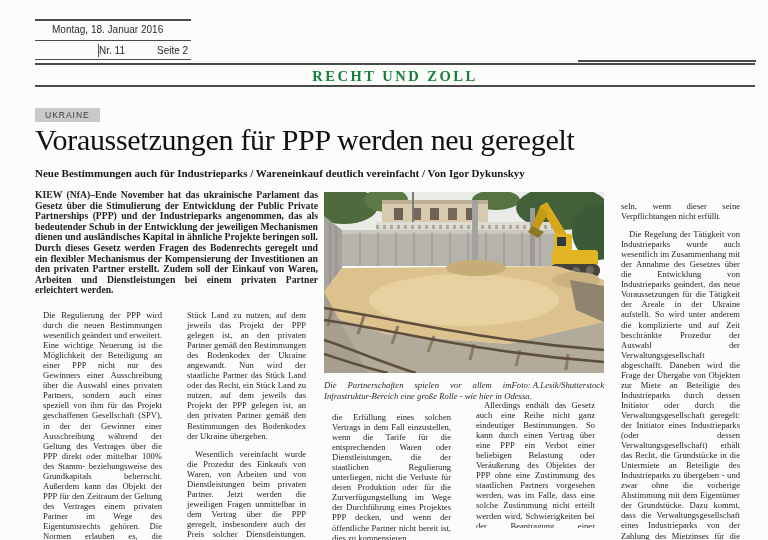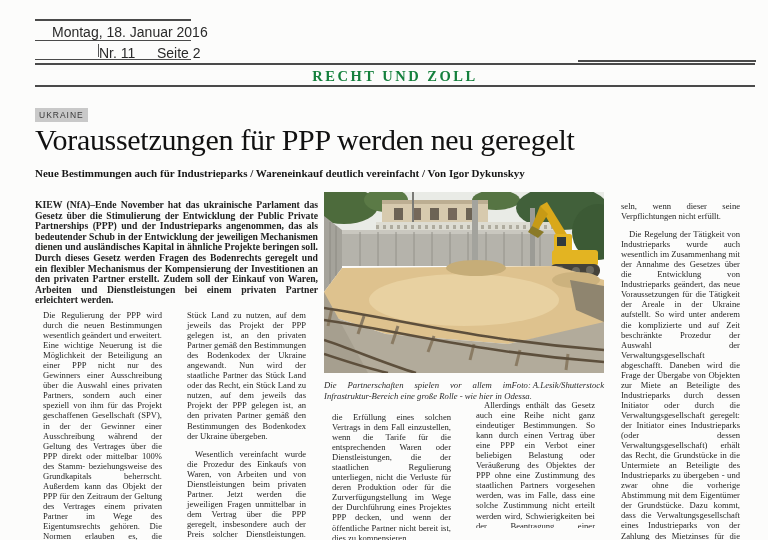--- a/index.html
+++ b/index.html
@@ -8,37 +8,37 @@
     position:relative;
     width:768px;height:540px;
     background:#fcfcfb;
     overflow:hidden;
     font-family:"Liberation Serif", serif;
     color:#1d1d1d;
   }
   .abs{position:absolute;}
   .rule{background:#4a4a4a;}
   
-  .hdr-sans{font-family:"Liberation Sans", sans-serif;font-size:14px;color:#2a2a2a;padding-left:17px;}
+  .hdr-sans{font-family:"Liberation Sans", sans-serif;font-size:10px;color:#2a2a2a;padding-left:17px;}
   
   .mast-top{font-size:14px;letter-spacing:.2px;}
   .mast-main{font-size:28px;line-height:26px;letter-spacing:.2px;}
   
   .section-title{font-size:14.5px;letter-spacing:2.5px;font-weight:bold;text-align:center;color:#15803d;}
   
   .kicker{
     font-family:"Liberation Sans", sans-serif;
     font-size:8.5px;letter-spacing:1px;color:#3a3a3a;
-    background:#c9c9c9;padding:2px 4px;display:inline-block;
+    background:#c9c9c9;padding:2px 10px;display:inline-block;
   }
   .headline{font-size:30px;line-height:32px;letter-spacing:-.3px;color:#111;}
   .subheadline{font-size:11px;font-weight:bold;color:#161616;}
   .lead{
     font-size:9.7px;line-height:10.6px;font-weight:bold;
-    text-align:justify;color:#222;margin-top:10px;
+    text-align:justify;color:#222;
   }
   .col{
     font-size:8.6px;line-height:10.05px;
     text-align:justify;color:#262626;
   }
   .col p{margin:8px;}
   .col p.indent{text-indent:8px;}
   .caption{
     font-size:8.7px;line-height:11px;font-style:italic;color:#2a2a2a;text-align:justify;
   }

